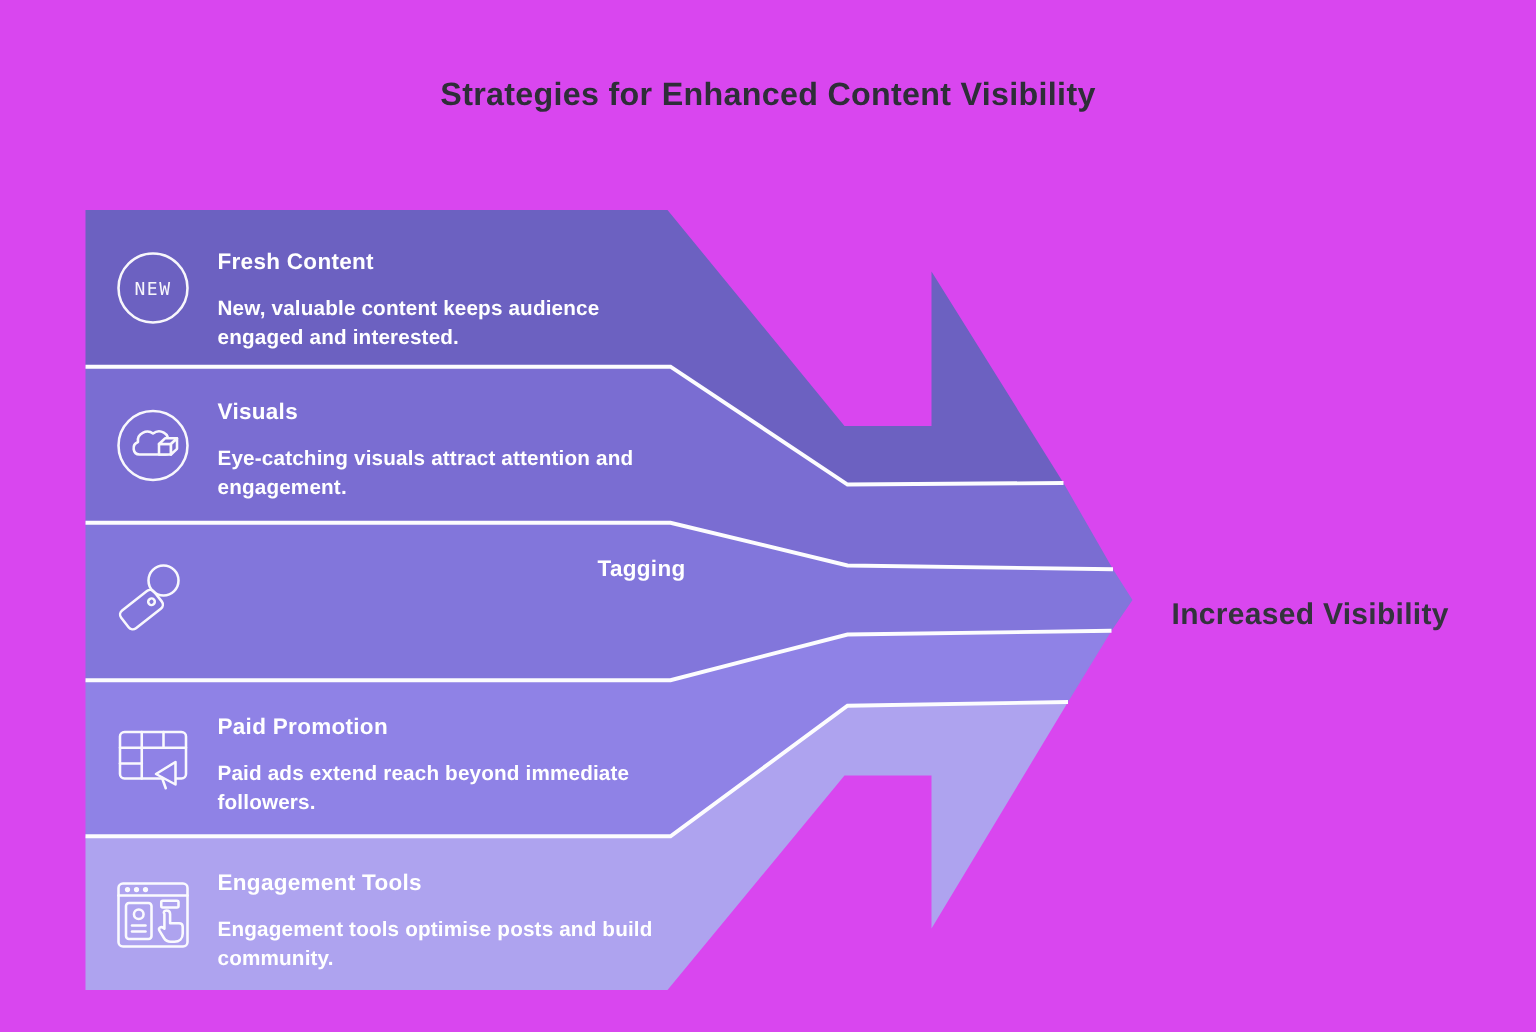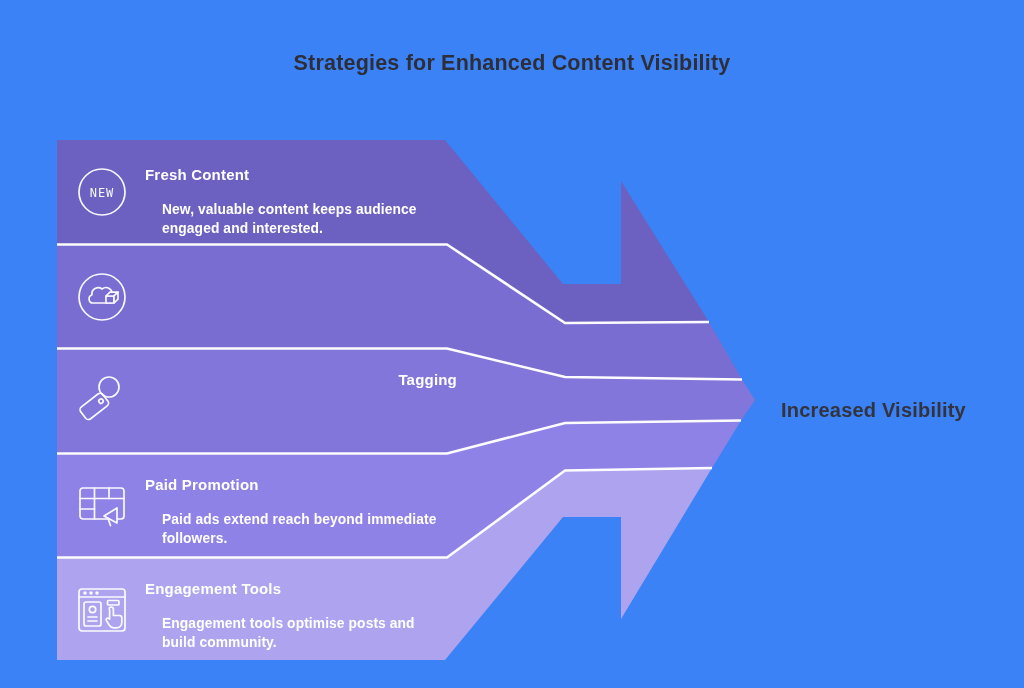--- a/index.html
+++ b/index.html
@@ -1,32 +1,32 @@
 <!DOCTYPE html>
 <html><head>
 <meta charset="utf-8">
 <style>
   html,body{margin:0;padding:0;background:#ffffff;}
   .stage{
     position:relative;width:1024px;height:688px;overflow:hidden;
-    background:#3b82f6;font-family:"Liberation Sans",sans-serif;
+    background:#d946ef;font-family:"Liberation Sans",sans-serif;
   }
   .title{
     position:absolute;top:51px;left:0;width:100%;text-align:center;
     font-size:21.5px;font-weight:700;letter-spacing:.2px;color:#2e2e38;
   }
   .art{position:absolute;left:0;top:0;}
   .band-text{
     position:absolute;left:145px;width:312px;color:#ffffff;
   }
   .band-text h3{
     margin:0 0 13px 0;font-size:15px;font-weight:700;letter-spacing:.2px;
   }
   .band-text p{
-    margin:17px;font-size:13.8px;font-weight:700;line-height:19px;letter-spacing:.1px;
+    margin:0;font-size:13.8px;font-weight:700;line-height:19px;letter-spacing:.1px;
   }
   .icon-box{position:absolute;left:72px;width:60px;height:60px;}
   .icon-box svg{display:block;}
   .result-label{
     position:absolute;left:781px;top:399px;
     font-size:20px;font-weight:700;color:#33333d;letter-spacing:.2px;
   }
   
   .bt-1{top:166px;} .bt-2{top:266px;} .bt-3{top:371px;text-align:right;} .bt-4{top:476px;} .bt-5{top:580px;}
   .ib-1{top:162px;} .ib-2{top:267px;} .ib-3{top:370px;} .ib-4{top:475px;} .ib-5{top:580px;}
@@ -107,20 +107,24 @@
       <line x1="16" y1="41" x2="25" y2="41"></line>
       <rect x="35.5" y="20.5" width="11.5" height="4.5" rx="1"></rect>
       <path d="M39,27 c1.4,0 2.4,1 2.4,2.4 V35.5 h6 c1.4,0 2.4,1 2.4,2.4 v4.6 c0,3.2 -2.3,5.3 -5.5,5.3 h-2.5 c-1.9,0 -3.5,-0.9 -4.5,-2.5 l-3,-4.9 c-1,-1.7 1.1,-3.1 2.7,-1.8 l0.6,0.5 V29.4 C36.6,28 37.6,27 39,27 z"></path>
     </svg>
   </div>
 
   <div class="band-text bt-1">
     <h3>Fresh Content</h3>
     <p>New, valuable content keeps audience engaged and interested.</p>
   </div>
+  <div class="band-text bt-2">
+    <h3>Visuals</h3>
+    <p>Eye-catching visuals attract attention and engagement.</p>
+  </div>
   <div class="band-text bt-3">
     <h3>Tagging</h3>
   </div>
   <div class="band-text bt-5">
     <h3>Engagement Tools</h3>
     <p>Engagement tools optimise posts and build community.</p>
   </div>
   <div class="band-text bt-4">
     <h3>Paid Promotion</h3>
     <p>Paid ads extend reach beyond immediate followers.</p>

